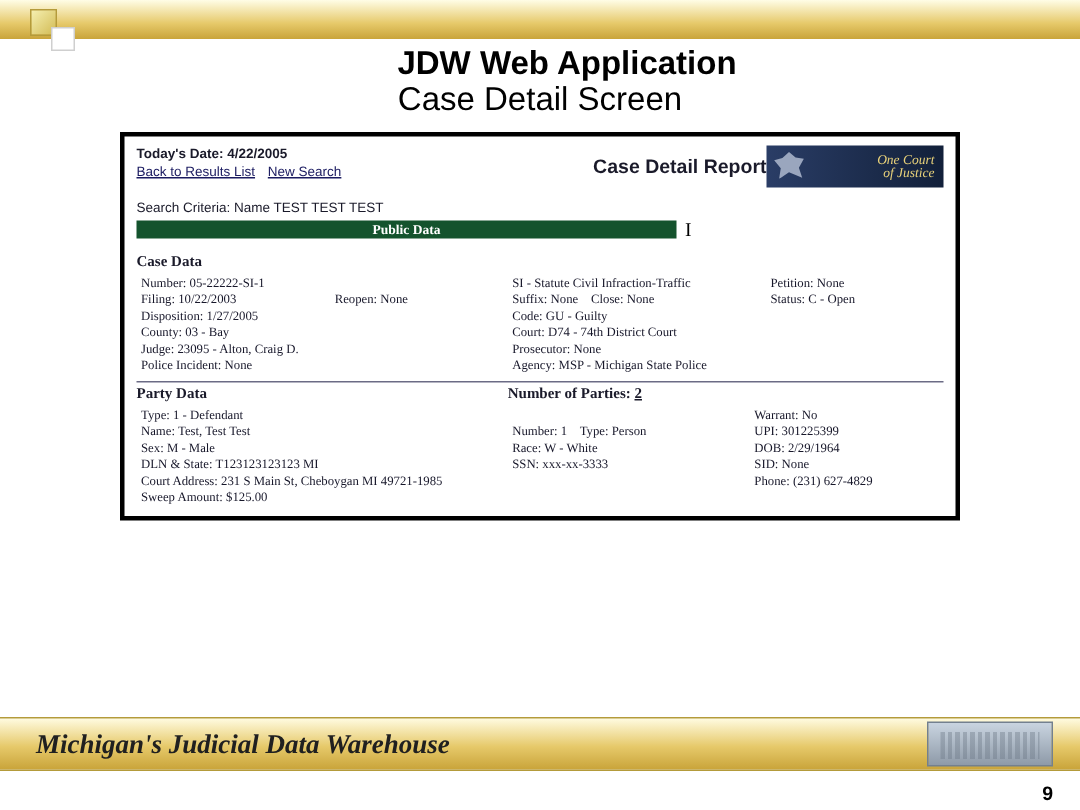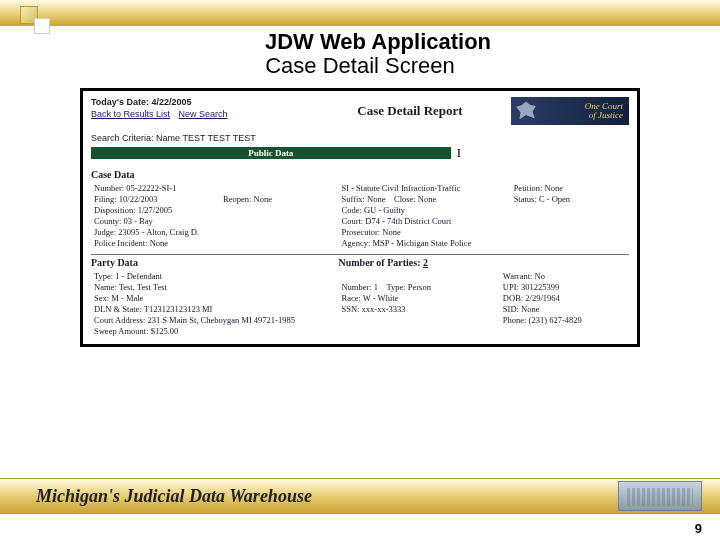--- a/index.html
+++ b/index.html
@@ -59,24 +59,24 @@
     display: flex;
     justify-content: space-between;
     align-items: flex-start;
   }
   .hdr-left { flex: 1; }
   .hdr-left .today { font-weight: bold; font-size: 9px; }
   .hdr-left .links { margin-top: 2px; font-size: 9px; }
   .hdr-left .links span { text-decoration: underline; color: #1a1a60; margin-right: 6px; }
   .hdr-center {
     flex: 1;
-    text-align: center;
+    text-align: right;
     font-weight: bold;
     font-size: 13px;
-    font-family: Liberation Serif, serif;
+    font-family: Liberation Sans, sans-serif;
     padding-top: 6px;
     margin-left: 16px;
   }
   .hdr-right {
     width: 118px; height: 28px;
     background: linear-gradient(to right, #2a3d66 0%, #12203a 100%);
     display: flex; align-items: center; justify-content: flex-end;
     padding-right: 6px;
     color: #e9d27a;
     font-family: "Times New Roman", serif;
@@ -146,21 +146,21 @@
   .party-hdr div:first-child { width: 46%; }
   .footer-band {
     position: absolute;
     left: 0; right: 0; bottom: 26px;
     height: 36px;
     background: linear-gradient(to bottom, #fffbe0 0%, #e6c96a 55%, #c9a43a 100%);
     border-top: 1px solid #b49b3a;
     border-bottom: 1px solid #b49b3a;
     display: flex;
     align-items: center;
-    padding-left: 36px;
+    padding-left: 24px;
   }
   .footer-band .txt {
     font-family: "Times New Roman", serif;
     font-style: italic;
     font-weight: bold;
     font-size: 18px;
     color: #202020;
   }
   .footer-band .bld {
     position: absolute;

